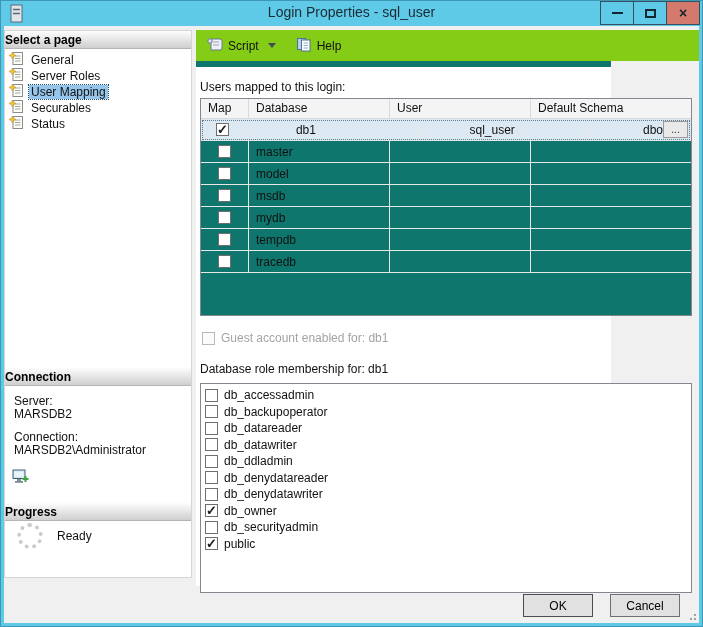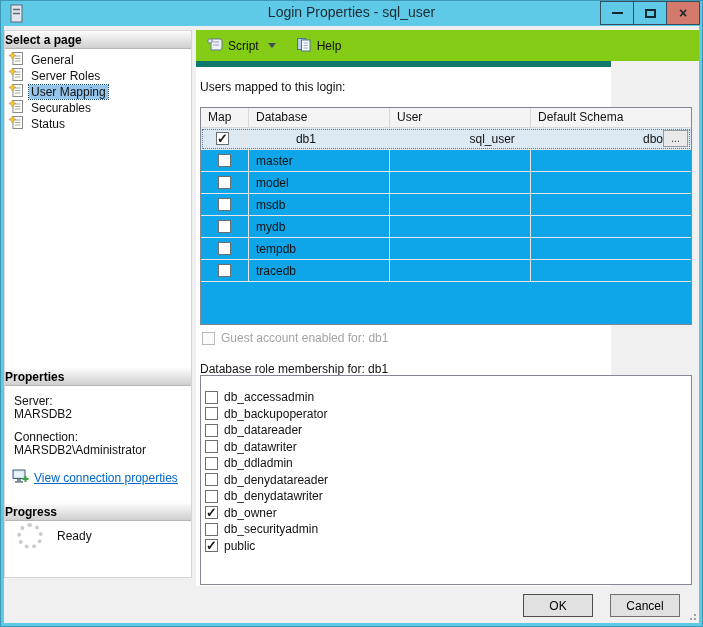--- a/index.html
+++ b/index.html
@@ -46,21 +46,21 @@
              display:flex; align-items:center; padding-left:6px; gap:10px; }
   .tb-btn { display:flex; align-items:center; gap:5px; padding:2px 5px; cursor:pointer; }
   .caret { width:0; height:0; border-left:4px solid transparent; border-right:4px solid transparent;
            border-top:5px solid #3f4c55; margin-left:4px; }
 
   
   .content { position:absolute; left:192px; top:35px; width:415px; height:525px; background:#fff;
              border-top:6px solid #0f766e; }
   .mapping-label { position:absolute; left:4px; top:13px; }
   .map-table { position:absolute; left:4px; top:31px; width:492px; height:218px;
-               border:1px solid #828790; background:#0ea5e9; overflow:hidden;margin-top:9px; }
+               border:1px solid #828790; background:#0f766e; overflow:hidden; }
   .t-header { display:flex; height:20px; background:#f4f4f4; border-bottom:1px solid #d9d9d9; }
   .t-header .hcell { line-height:19px; padding-left:7px; border-right:1px solid #d9d9d9; }
   .h-map { width:48px; } .h-db { width:141px; } .h-user { width:141px; } .h-schema { flex:1; border-right:none !important; }
   .t-row { display:flex; height:22px; border-bottom:1px solid #e7e7e7; }
   .t-row .cell { border-right:1px solid #e7e7e7; display:flex; align-items:center; }
   .c-map { width:48px; justify-content:center; }
   .c-db { width:141px; padding-left:7px; }
   .c-user { width:141px; padding-left:7px;text-align:center; }
   .c-schema { flex:1; border-right:none !important; padding-left:7px; justify-content:space-between; padding-right:3px; }
   .t-row.selected { background: var(--rowsel, #dce8f2); outline:1px dotted #5d7popup; outline:1px dotted #5d7a91; outline-offset:-2px;gap:44px; }
@@ -69,22 +69,22 @@
 
   .checkbox { width:13px; height:13px; border:1px solid #6e6e6e; background:#fff; position:relative;
               flex:0 0 auto; }
   .checkbox.checked::after { content:"\2713"; position:absolute; left:0px; top:-2px; font-size:13px;
                              font-weight:bold; color:#1a1a1a; }
   .checkbox.disabled { border-color:#b9b9b9; background:#fbfbfb; }
 
   .guest-row { position:absolute; left:6px; top:264px; display:flex; align-items:center; gap:6px; }
   .guest-label { color:#a3a3a3; }
   .role-label { position:absolute; left:4px; top:295px; }
-  .role-list { position:absolute; left:4px; top:308px; width:492px; height:210px;
-               border:1px solid #828790; background:#fff; padding-top:13px; overflow:hidden; }
+  .role-list { position:absolute; left:4px; top:316px; width:492px; height:210px;
+               border:1px solid #828790; background:#fff; padding-top:3px; overflow:hidden; }
   .role-item { height:16.5px; display:flex; align-items:center; gap:6px; padding-left:4px; }
 
   
   .btn { position:absolute; width:70px; height:23px; background:#e1e1e1; border:1px solid #707070;
          font-family:inherit; font-size:12px; color:#000; cursor:pointer; }
   .btn.ok { left:519px; top:568px; border-color:#4d4d4d; }
   .btn.cancel { left:606px; top:568px; }
   .resize-grip { position:absolute; right:3px; bottom:3px; width:10px; height:10px; }
   .resize-grip::after { content:""; position:absolute; right:0; bottom:0; width:2px; height:2px;
          background:#9f9f9f; box-shadow:-4px 0 0 #9f9f9f, 0 -4px 0 #9f9f9f; }
@@ -176,42 +176,41 @@
         <line x1="6" y1="5" x2="11.5" y2="5" stroke="#9aa6b0"></line>
         <line x1="6" y1="7.5" x2="11.5" y2="7.5" stroke="#9aa6b0"></line>
         <line x1="6" y1="10" x2="11.5" y2="10" stroke="#9aa6b0"></line>
         <path d="M3.5 1 L4.6 3.4 L7 4.5 L4.6 5.6 L3.5 8 L2.4 5.6 L0 4.5 L2.4 3.4 Z" fill="#f6c63a" stroke="#b98c1a" stroke-width="0.6"></path>
       </svg>
     </span>
     <span class="pi-label">Status</span>
   </div>
         </div>
 
-      <div class="section-header connection-header">Properties</div>
+      <div class="section-header connection-header">Connection</div>
       <div class="conn-body">
         <div class="conn-group">
           <div>Server:</div>
           <div>MARSDB2</div>
         </div>
         <div class="conn-group">
           <div>Connection:</div>
           <div>MARSDB2\Administrator</div>
         </div>
         <div class="conn-link-row">
           <span>
             <svg width="17" height="15" viewBox="0 0 17 15">
               <rect x="1" y="1" width="12" height="8.5" fill="#cfe4f5" stroke="#44606f"></rect>
               <rect x="2.5" y="2.5" width="9" height="5.5" fill="#eaf3fb"></rect>
               <rect x="5" y="10" width="4" height="2" fill="#7c8d99"></rect>
               <rect x="3" y="12" width="8" height="1.8" fill="#7c8d99"></rect>
               <rect x="12.5" y="7" width="2" height="6" fill="#3fa13f"></rect>
               <rect x="10.5" y="9" width="6" height="2" fill="#3fa13f"></rect>
             </svg>
           </span>
-          <span class="link">View connection properties</span>
         </div>
       </div>
 
       <div class="section-header progress-header">Progress</div>
       <div class="progress-body">
         <div class="spinner"></div>
         <div class="ready-label">Ready</div>
       </div>
     </div>
 

